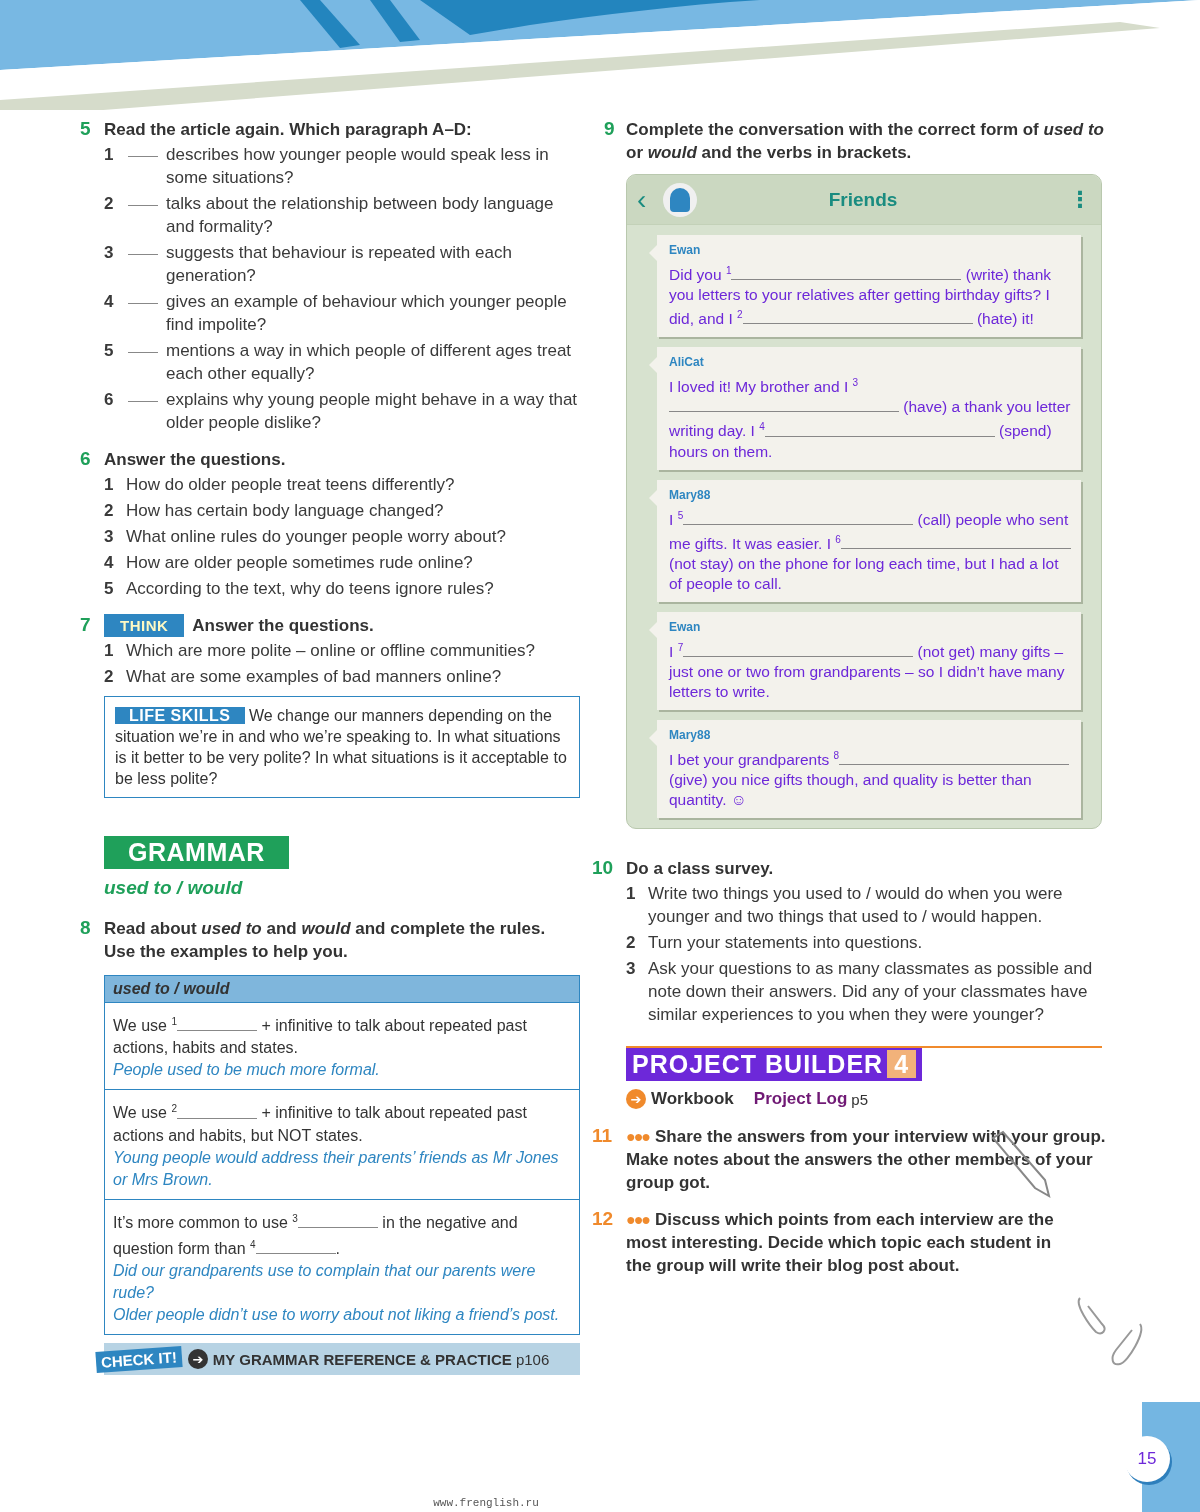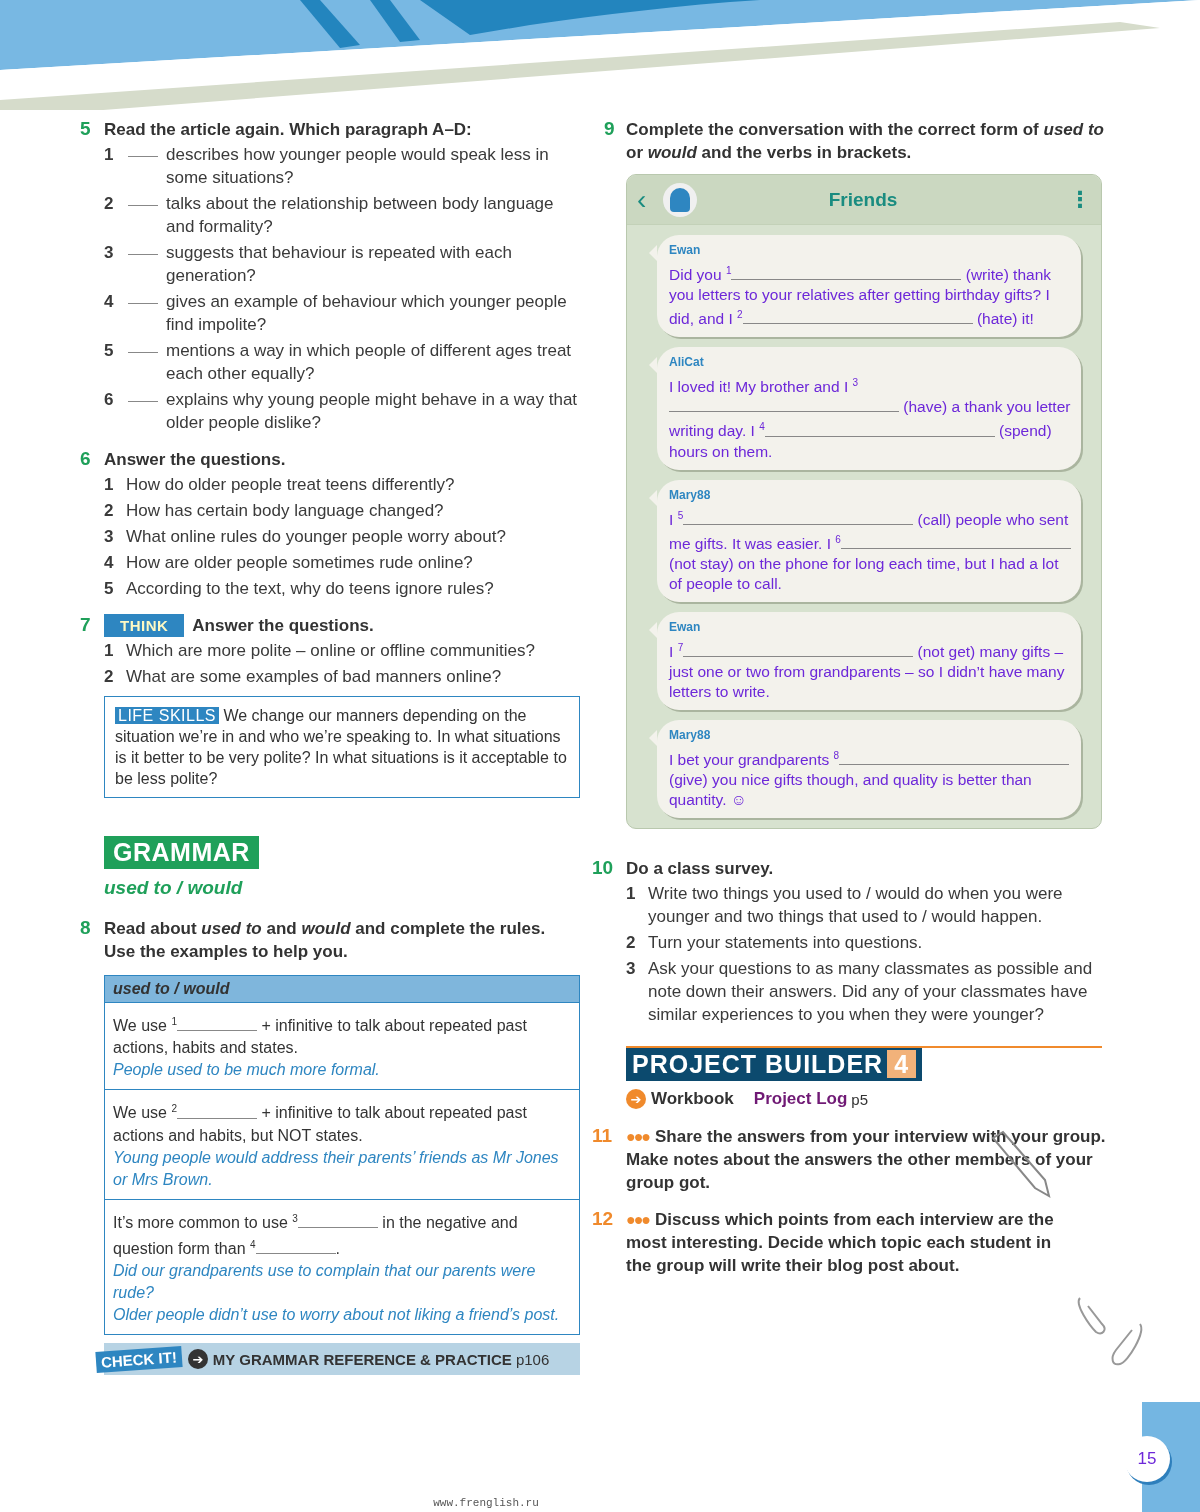--- a/index.html
+++ b/index.html
@@ -19,49 +19,49 @@
   .items { margin-top: 2px; }
   .item { display: flex; font-size: 17px; line-height: 23px; margin-bottom: 3px; color: #3a3a3a; }
   .item .n { width: 22px; font-weight: bold; flex-shrink: 0; }
   .item .blank { width: 30px; flex-shrink: 0; border-bottom: 1px solid #888; height: 14px; margin-right: 8px; margin-left: 2px; }
   .item .t { flex: 1; }
   .think-badge { display: inline-block; background: #2e86c1; color: #fef9c3; font-weight: bold; font-size: 15px; padding: 0 16px; margin-right: 8px; letter-spacing: .5px; }
   .lifeskills {
     border: 1.5px solid #2e86c1; margin: 8px 0 0 0; padding: 8px 10px;
     font-size: 16px; line-height: 21px; color: #333;
   }
-  .ls-badge { background: #2e86c1; color: #fff; font-weight: normal; padding: 0 3px; letter-spacing: .5px; }
-  .grammar-badge { display: inline-block; background: #1fa05a; color: #fff; font-weight: bold; font-size: 25px; padding: 2px 9px; margin-top: 24px; letter-spacing: .5px; }
+  .ls-badge { background: #2e86c1; color: #fff; font-weight: bold; padding: 0 14px; letter-spacing: .5px; }
+  .grammar-badge { display: inline-block; background: #1fa05a; color: #fff; font-weight: bold; font-size: 25px; padding: 2px 24px; margin-top: 24px; letter-spacing: .5px; }
   .grammar-sub { color: #1fa05a; font-style: italic; font-weight: bold; font-size: 19px; margin-top: 8px; }
   .rules { margin-top: 12px; border: 1.5px solid #2e86c1; }
   .rules-head { background: #7fb6dc; padding: 4px 8px; font-weight: bold; font-style: italic; font-size: 16px; color: #333; border-bottom: 1.5px solid #2e86c1; }
   .rule { padding: 8px 8px; font-size: 16px; line-height: 22px; border-bottom: 1.5px solid #2e86c1; }
   .rule:last-child { border-bottom: none; }
   .rule .ex-line { color: #2e86c1; font-style: italic; font-size: 16px; }
   .gap { display: inline-block; width: 80px; border-bottom: 1px solid #888; height: 14px; }
   sup { font-size: 10px; }
   .checkit { margin-top: 8px; background: #b7d3e4; height: 32px; display: flex; align-items: center; font-weight: bold; font-size: 15px; color: #333; }
   .checkit-badge { background: #2e86c1; color: #fff; padding: 2px 5px; transform: rotate(-4deg); margin-left: -8px; margin-right: 6px; font-size: 15px; }
   .arrow-circle { display: inline-flex; width: 20px; height: 20px; border-radius: 50%; background: #333; color: #fff; align-items: center; justify-content: center; font-size: 13px; margin-right: 5px; }
 
   .chat { margin-top: 10px; margin-left: 34px; width: 476px; background: #d7e2cf; border: 1px solid #b9c8ae; border-radius: 10px; padding-bottom: 10px; }
   .chat-head { height: 50px; display: flex; align-items: center; padding: 0 10px; border-bottom: 1px solid #c3d1b8; background: #cbd8c1; border-radius: 10px 10px 0 0; }
   .chat-back { color: #1a8c80; font-size: 28px; width: 22px; }
   .chat-avatar { width: 34px; height: 34px; border-radius: 50%; background: #f0f0f0; display: flex; align-items: center; justify-content: center; margin-left: 4px; }
   .chat-avatar span { width: 20px; height: 24px; border-radius: 10px 10px 4px 4px; background: #2e86c1; display: block; }
   .chat-title { flex: 1; text-align: center; color: #1a8c80; font-weight: bold; font-size: 19px; margin-right: 40px; }
   .chat-menu { color: #1a8c80; font-size: 22px; font-weight: bold; }
-  .msg { position: relative; background: #f3f2ec; margin: 10px 20px 0 30px; border-radius: 22px; padding: 8px 10px 8px 12px; box-shadow: 2px 2px 0 #aab59f; }
+  .msg { position: relative; background: #f3f2ec; margin: 10px 20px 0 30px; border-radius: 0; padding: 8px 10px 8px 12px; box-shadow: 2px 2px 0 #aab59f; }
   .msg:before { content: ""; position: absolute; left: -16px; top: 10px; border-width: 8px; border-style: solid; border-color: transparent #f3f2ec transparent transparent; }
   .msg-name { color: #2e86c1; font-size: 12px; font-weight: bold; margin-bottom: 4px; }
   .msg-text { font-size: 15.5px; line-height: 20px; color: #6d28d9; }
   .gap-l { display: inline-block; width: 230px; border-bottom: 1px solid #888; height: 12px; }
 
   .pb-bar { margin-top: 20px; margin-left: 34px; border-top: 2px solid #f08a2c; width: 476px; }
-  .pb-badge { display: inline-block; background: #0c4a6e; color: #fff; font-weight: bold; font-size: 25px; padding: 2px 6px; letter-spacing: 1px; }
+  .pb-badge { display: inline-block; background: #6d28d9; color: #fff; font-weight: bold; font-size: 25px; padding: 2px 6px; letter-spacing: 1px; }
   .pb-num { background: #f2b27a; padding: 0 7px; margin-left: 4px; }
   .pb-sub { color: #f08a2c; font-weight: bold; font-size: 18px; margin: 8px 0 0 34px; }
   .pb-wb { margin: 8px 0 0 34px; font-size: 17px; font-weight: bold; color: #333; display: flex; align-items: center; }
   .pb-wb .arrow-circle { background: #f08a2c; }
   .pb-wb .orange { color: #701a75; margin-left: 20px; }
   .pb-wb .page { font-weight: normal; margin-left: 4px; font-size: 15px; }
   .ex-num.orange { color: #f08a2c; }
   .group-icon { color: #f08a2c; font-size: 16px; margin-right: 6px; letter-spacing: -2px; }
   .page-tab { position: absolute; right: 0; top: 1402px; width: 58px; height: 110px; background: #74b6e2; }
   .page-number { position: absolute; right: 30px; top: 1436px; width: 46px; height: 46px; border-radius: 50%; background: #fff; font-size: 17px; font-weight: normal; color: #6d28d9; display: flex; align-items: center; justify-content: center; box-shadow: 2px 3px 0 #2e7fbc; }

